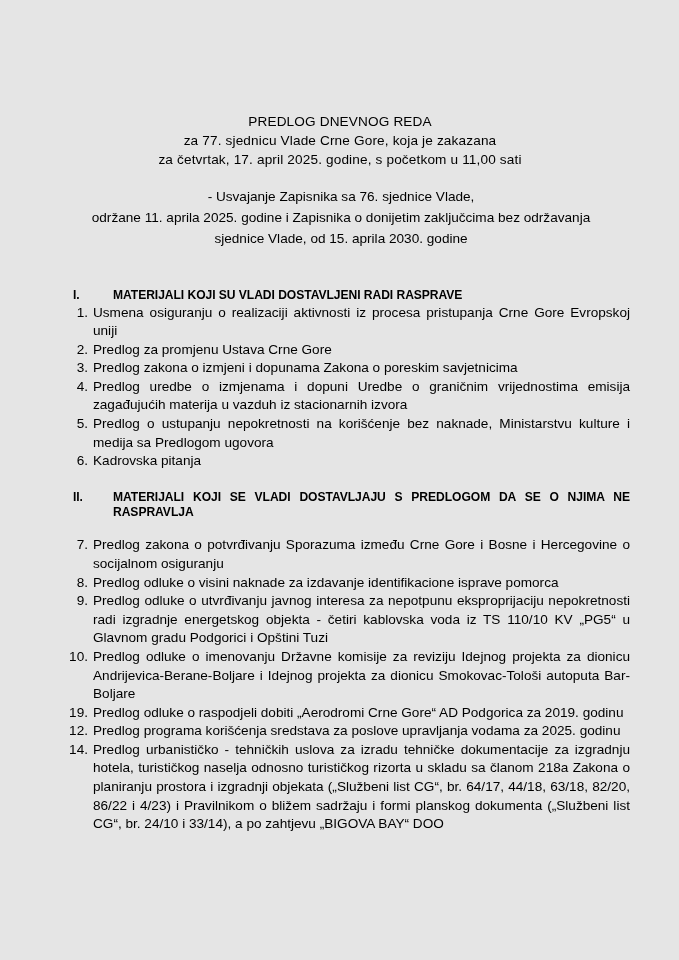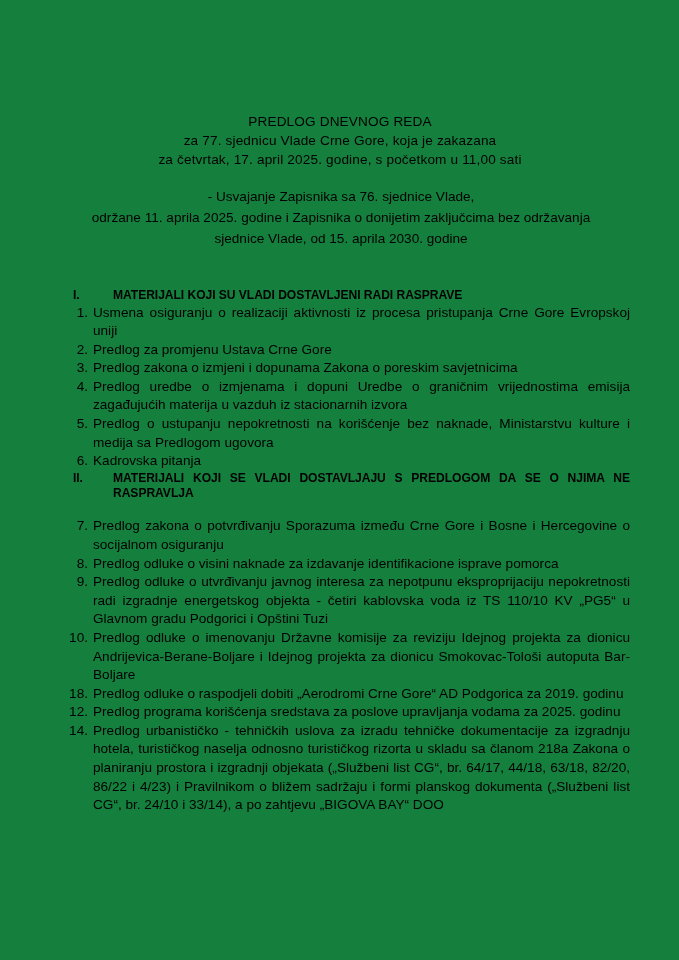--- a/index.html
+++ b/index.html
@@ -14,21 +14,21 @@
     font-family: "Liberation Sans", sans-serif;
     color: #000000;
     -webkit-font-smoothing: antialiased;
   }
 
   .page {
     position: relative;
     width: 679px;
     height: 960px;
     box-sizing: border-box;
-    background: #15803d;
+    background: #e5e5e5;
     overflow: hidden;
   }
 
   
   .doc-header {
     position: absolute;
     left: 60px;
     top: 112px;
     width: 560px;
     text-align: center;
@@ -55,20 +55,21 @@
     position: absolute;
     left: 60px;
     top: 288px;
     width: 570px;
   }
 
   .section {
     margin: 0;
   }
   .section + .section {
+    margin-top: 19px;
   }
 
   .section-head {
     display: flex;
     align-items: flex-start;
     font-size: 12.1px;
     font-weight: bold;
     line-height: 15.5px;
     letter-spacing: -0.05px;
   }
@@ -183,21 +184,21 @@
           </li>
           <li class="agenda-item">
             <span class="item-number">9.</span>
             <span class="item-text">Predlog odluke o utvrđivanju javnog interesa za nepotpunu eksproprijaciju nepokretnosti radi izgradnje energetskog objekta - četiri kablovska voda iz TS 110/10 KV „PG5“ u Glavnom gradu Podgorici i Opštini Tuzi</span>
           </li>
           <li class="agenda-item">
             <span class="item-number">10.</span>
             <span class="item-text">Predlog odluke o imenovanju Državne komisije za reviziju Idejnog projekta za dionicu Andrijevica-Berane-Boljare i Idejnog projekta za dionicu Smokovac-Tološi autoputa Bar-Boljare</span>
           </li>
           <li class="agenda-item">
-            <span class="item-number">18.</span>
+            <span class="item-number">19.</span>
             <span class="item-text">Predlog odluke o raspodjeli dobiti „Aerodromi Crne Gore“ AD Podgorica za 2019. godinu</span>
           </li>
           <li class="agenda-item">
             <span class="item-number">12.</span>
             <span class="item-text">Predlog programa korišćenja sredstava za poslove upravljanja vodama za 2025. godinu</span>
           </li>
           <li class="agenda-item">
             <span class="item-number">14.</span>
             <span class="item-text">Predlog urbanističko - tehničkih uslova za izradu tehničke dokumentacije za izgradnju hotela, turističkog naselja odnosno turističkog rizorta u skladu sa članom 218a Zakona o planiranju prostora i izgradnji objekata („Službeni list CG“, br. 64/17, 44/18, 63/18, 82/20, 86/22 i 4/23) i Pravilnikom o bližem sadržaju i formi planskog dokumenta („Službeni list CG“, br. 24/10 i 33/14), a po zahtjevu „BIGOVA BAY“ DOO</span>
           </li>

